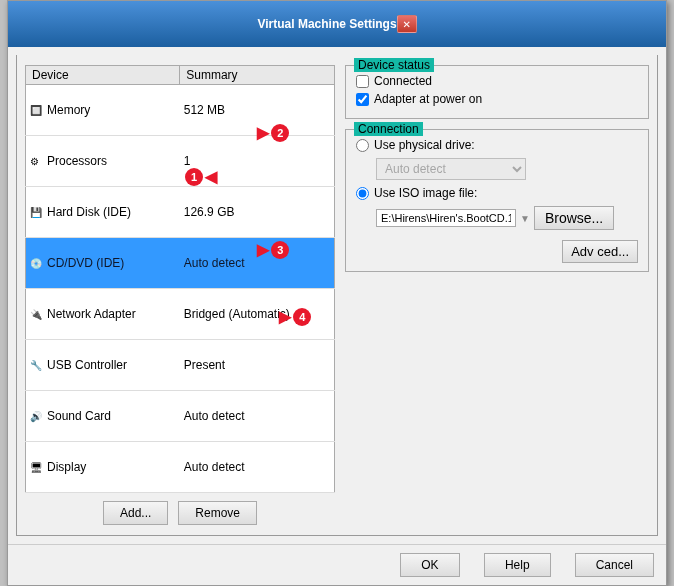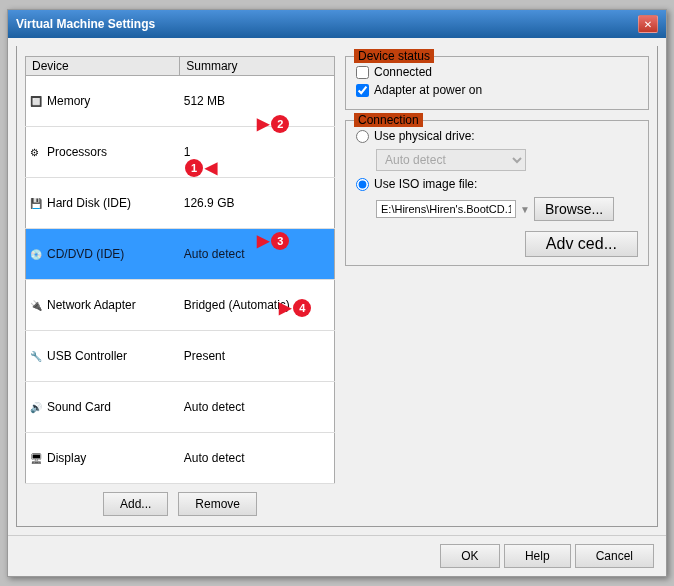--- a/index.html
+++ b/index.html
@@ -18,22 +18,22 @@
       background: #f0f0f0;
       border: 1px solid #999;
       box-shadow: 2px 2px 6px rgba(0,0,0,0.4);
     }
     .title-bar {
       background: linear-gradient(to bottom, #4a90d9, #1c5fa0);
       color: white;
       padding: 4px 8px;
       display: flex;
       align-items: center;
-      justify-content: space-between;
-      height: 28px;
+      justify-content: center;
+      height: 46px;
     }
     .title-bar-title {
       font-size: 12px;
       font-weight: bold;
     }
     .title-bar-controls {
       display: flex;
       gap: 2px;
     }
     .title-btn {
@@ -142,21 +142,21 @@
     .group-box {
       border: 1px solid #aaa;
       padding: 8px 10px;
       margin-bottom: 10px;
       position: relative;
     }
     .group-label {
       position: absolute;
       top: -8px;
       left: 8px;
-      background: #c2410c;
+      background: #14b8a6;
       padding: 0 4px;
       font-size: 12px;
     }
     .checkbox-row {
       display: flex;
       align-items: center;
       gap: 5px;
       margin-bottom: 4px;
       font-size: 12px;
     }
@@ -206,32 +206,32 @@
       width: 140px;
     }
     .browse-btn {
       padding: 3px 10px;
       background: linear-gradient(to bottom, #f5f5f5, #ddd);
       border: 1px solid #aaa;
       cursor: pointer;
       font-size: 14px;
     }
     .advanced-btn {
-      padding: 3px 20px;
-      background: linear-gradient(to bottom, #f5f5f5, #ddd);
-      border: 1px solid #aaa;
-      cursor: pointer;
-      font-size: 16px;
+      padding: 3px 8px;
+      background: linear-gradient(to bottom, #f5f5f5, #ddd);
+      border: 1px solid #aaa;
+      cursor: pointer;
+      font-size: 13px;
       margin-top: 4px;
       float: right;
     }
     .footer {
       display: flex;
       justify-content: flex-end;
-      gap: 4px;
+      gap: 24px;
       padding: 8px 12px;
       border-top: 1px solid #ccc;
       background: #f0f0f0;
     }
     .footer-btn {
       padding: 4px 20px;
       background: linear-gradient(to bottom, #f5f5f5, #ddd);
       border: 1px solid #aaa;
       cursor: pointer;
       font-size: 12px;

